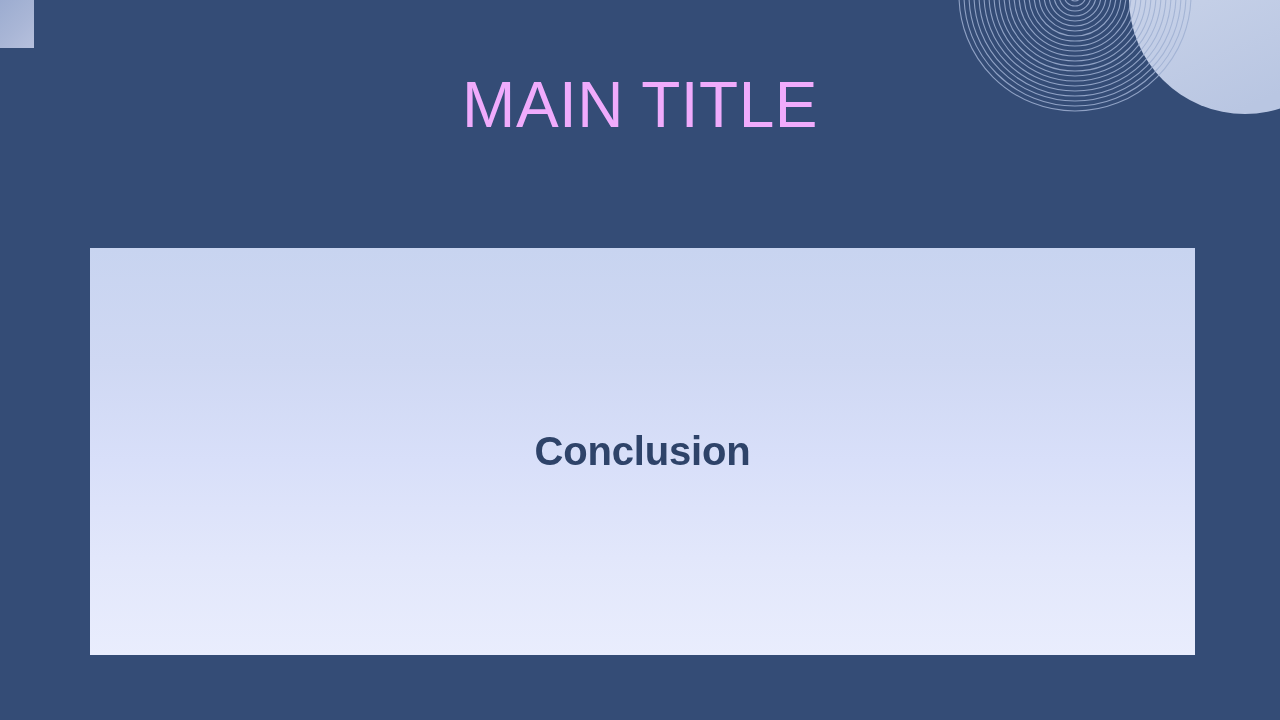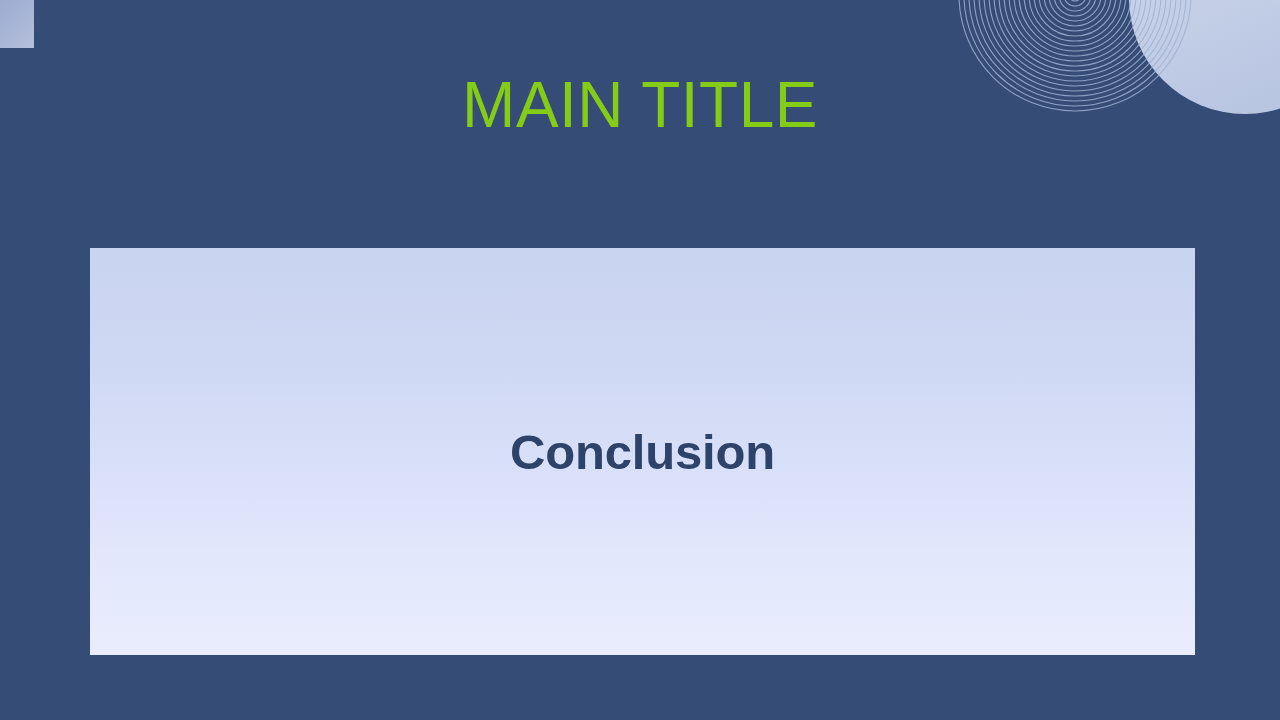--- a/index.html
+++ b/index.html
@@ -53,39 +53,39 @@
     text-align: center;
   }
   .main-title {
     display: inline-block;
     margin: 0;
     font-family: "Liberation Sans", sans-serif;
     font-size: 64px;
     font-weight: 300;
     line-height: 1.05;
     letter-spacing: 0.5px;
-    color: #84cc16;
+    color: #f0abfc;
   }
 
   
   .content-box {
     position: absolute;
     left: 90px;
     top: 248px;
     width: 1105px;
     height: 407px;
     background: linear-gradient(to bottom, #c8d4f0 0%, #cfd8f3 28%, #d8dff9 52%, #e2e7fb 76%, #e9edfd 100%);
     display: flex;
     align-items: center;
     justify-content: center;
   }
   .content-heading {
     margin: 0;
     font-family: "Liberation Sans", sans-serif;
-    font-size: 49px;
+    font-size: 40px;
     font-weight: bold;
     letter-spacing: -0.2px;
     color: #2e4369;
     text-align: center;
   }
 </style>
 </head>
 <body>
 
 <div class="slide">

